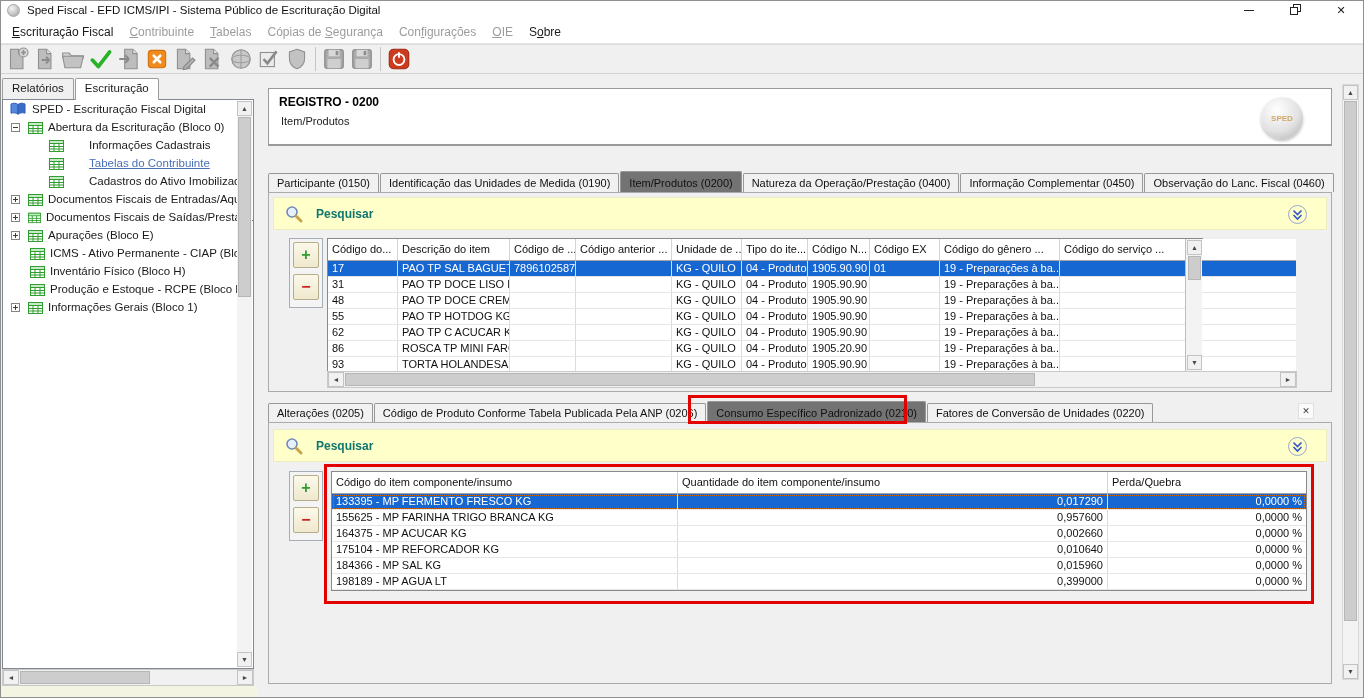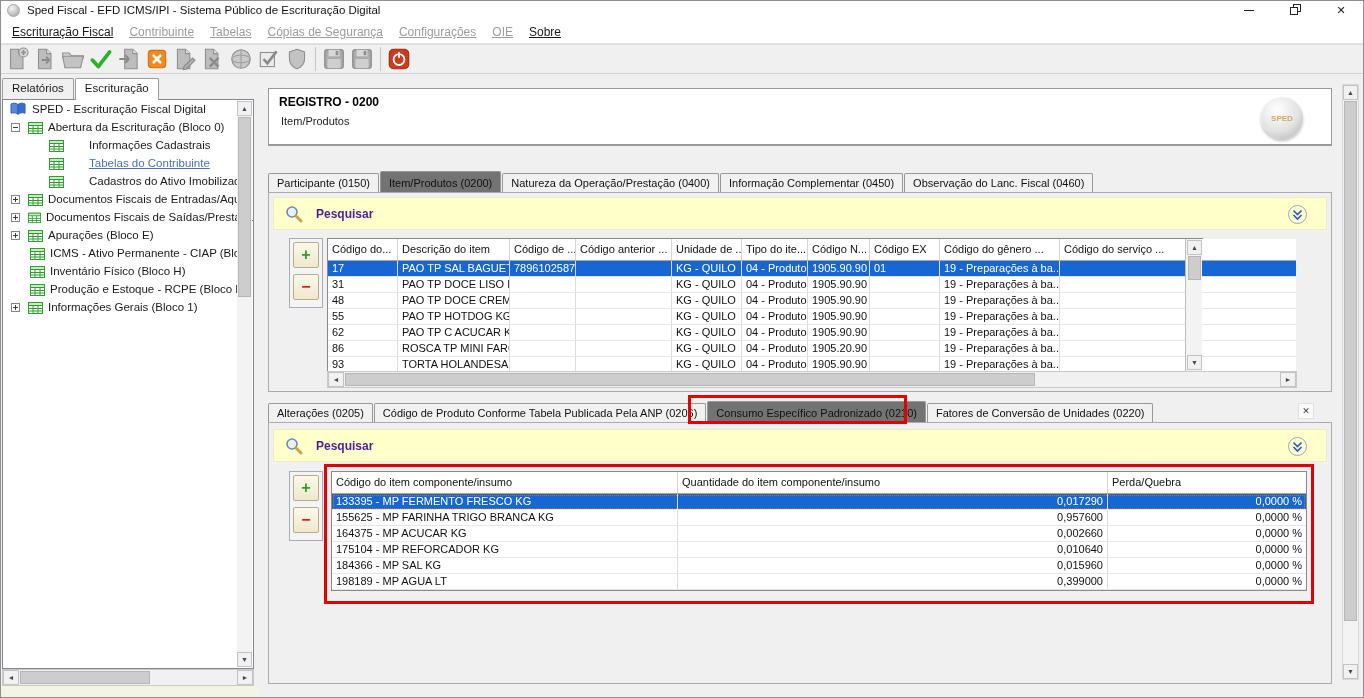--- a/index.html
+++ b/index.html
@@ -23,21 +23,21 @@
   .win-btn { width:46px; height:20px; display:flex; align-items:center; justify-content:center; color:#222; }
   .glyph-min { width:10px; height:0; border-top:1px solid #222; display:block; }
   .glyph-restore { position:relative; width:9px; height:9px; display:block; }
   .glyph-restore i { position:absolute; border:1px solid #222; width:8px; height:8px; display:block; }
   .glyph-restore i:first-child { left:2px; top:-2px; background:#fff; }
   .glyph-restore i:last-child { left:-1px; top:1px; background:#fff; }
   .glyph-close { font-size:11px; }
 
   
   #menubar { position:absolute; left:0; top:20px; width:1364px; height:24px; background:#ffffff; display:flex; align-items:center; padding-left:4px; border-bottom:1px solid #e3e3e3; }
-  .menu-item { padding:3px 8px; font-size:12px; color:#1a1a1a; white-space:nowrap;text-decoration:underline; }
+  .menu-item { padding:3px 8px; font-size:12px; color:#1a1a1a; white-space:nowrap; }
   .menu-item.disabled { color:#9c9c9c; }
   .menu-item .key { text-decoration:underline; }
 
   
   #toolbar { position:absolute; left:0; top:44px; width:1364px; height:30px; background:#f0f0f0; border-top:1px solid #dcdcdc; border-bottom:1px solid #d2d2d2; display:flex; align-items:center; padding-left:3px; }
   .tbtn { width:26px; height:26px; margin:0 1px; display:flex; align-items:center; justify-content:center; }
   .tsep { width:1px; height:24px; background:#c6c6c6; margin:0 4px; }
 
   
   #left-panel { position:absolute; left:2px; top:78px; width:252px; height:608px; }
@@ -79,21 +79,21 @@
   .rtab.active { background:#737373; padding-top:5px; position:relative; z-index:3; }
   #record-tabs { top:94px; }
   #detail-tabs { top:324px; }
   #detail-close { position:absolute; left:1036px; top:327px; width:16px; height:16px; background:#fafafa; border:1px solid #e0e0e0; display:flex; align-items:center; justify-content:center; font-size:9px; color:#3c3c3c; }
 
   .group-panel { position:absolute; left:6px; width:1064px; background:#f0f0f0; border:1px solid #ababab; }
   #upper-group { top:116px; height:200px; }
   #lower-group { top:346px; height:262px; }
 
   .search-bar { position:absolute; left:4px; right:4px; height:33px; background:#ffffca; border:1px solid #ececc2; display:flex; align-items:center; }
-  .search-label { margin-left:12px; font-size:12px; font-weight:bold; color:#4c1d95; }
+  .search-label { margin-left:12px; font-size:12px; font-weight:bold; color:#0f766e; }
   .search-chevron { position:absolute; right:18px; top:6px; }
 
   .pm-frame { position:absolute; width:34px; height:70px; border:1px solid #a7adb5; background:#f4f4f4; padding:3px; }
   .pm-btn { width:26px; height:26px; border:1px solid #b5ad8e; border-radius:2px;
     background:linear-gradient(#fcf9ea,#efe8cd); display:flex; align-items:center; justify-content:center;
     font-size:16px; font-weight:bold; margin-bottom:6px; }
   .pm-plus { color:#2e9e2e; }
   .pm-minus { color:#cc2222; }
 
   .grid { position:absolute; background:#fff; border:1px solid #8a8a8a; }
@@ -367,20 +367,21 @@
   </div>
 
   <div id="main-vscroll">
     <div class="sb-btn" style="left:0;top:0;width:15px;height:15px;">▲</div>
     <div class="sb-thumb" style="left:1px;top:16px;width:13px;height:520px;"></div>
     <div class="sb-btn" style="left:0;bottom:0;width:15px;height:15px;">▼</div>
   </div>
 
   <div class="rtabs" id="record-tabs">
     <div class="rtab">Participante (0150)</div>
+    <div class="rtab">Identificação das Unidades de Medida (0190)</div>
     <div class="rtab active">Item/Produtos (0200)</div>
     <div class="rtab">Natureza da Operação/Prestação (0400)</div>
     <div class="rtab">Informação Complementar (0450)</div>
     <div class="rtab">Observação do Lanc. Fiscal (0460)</div>
   </div>
 
   <div class="group-panel" id="upper-group">
     <div class="search-bar" style="top:4px;">
       <svg width="20" height="20" style="margin-left:10px;" viewBox="0 0 20 20">
           <circle cx="8" cy="8" r="5" fill="#e8f0fb" stroke="#7089b8" stroke-width="1.6"></circle>

